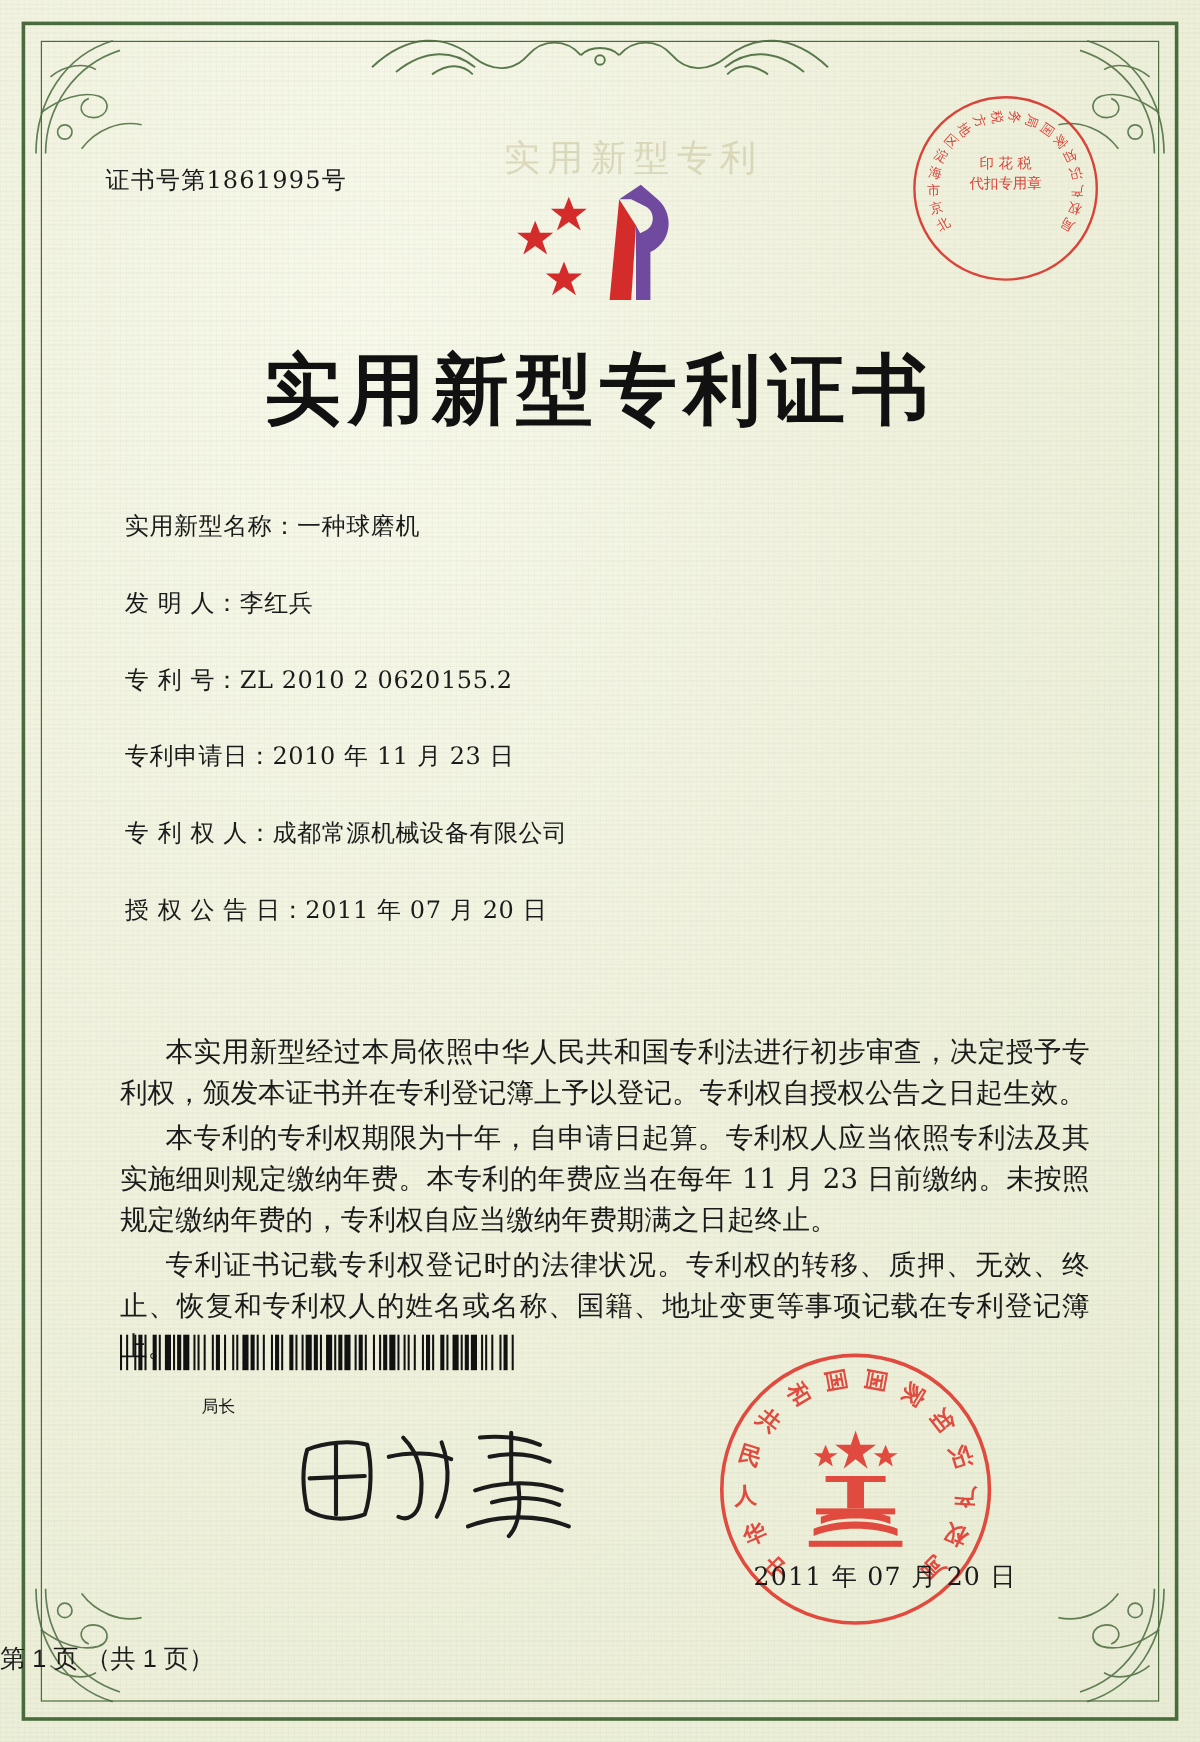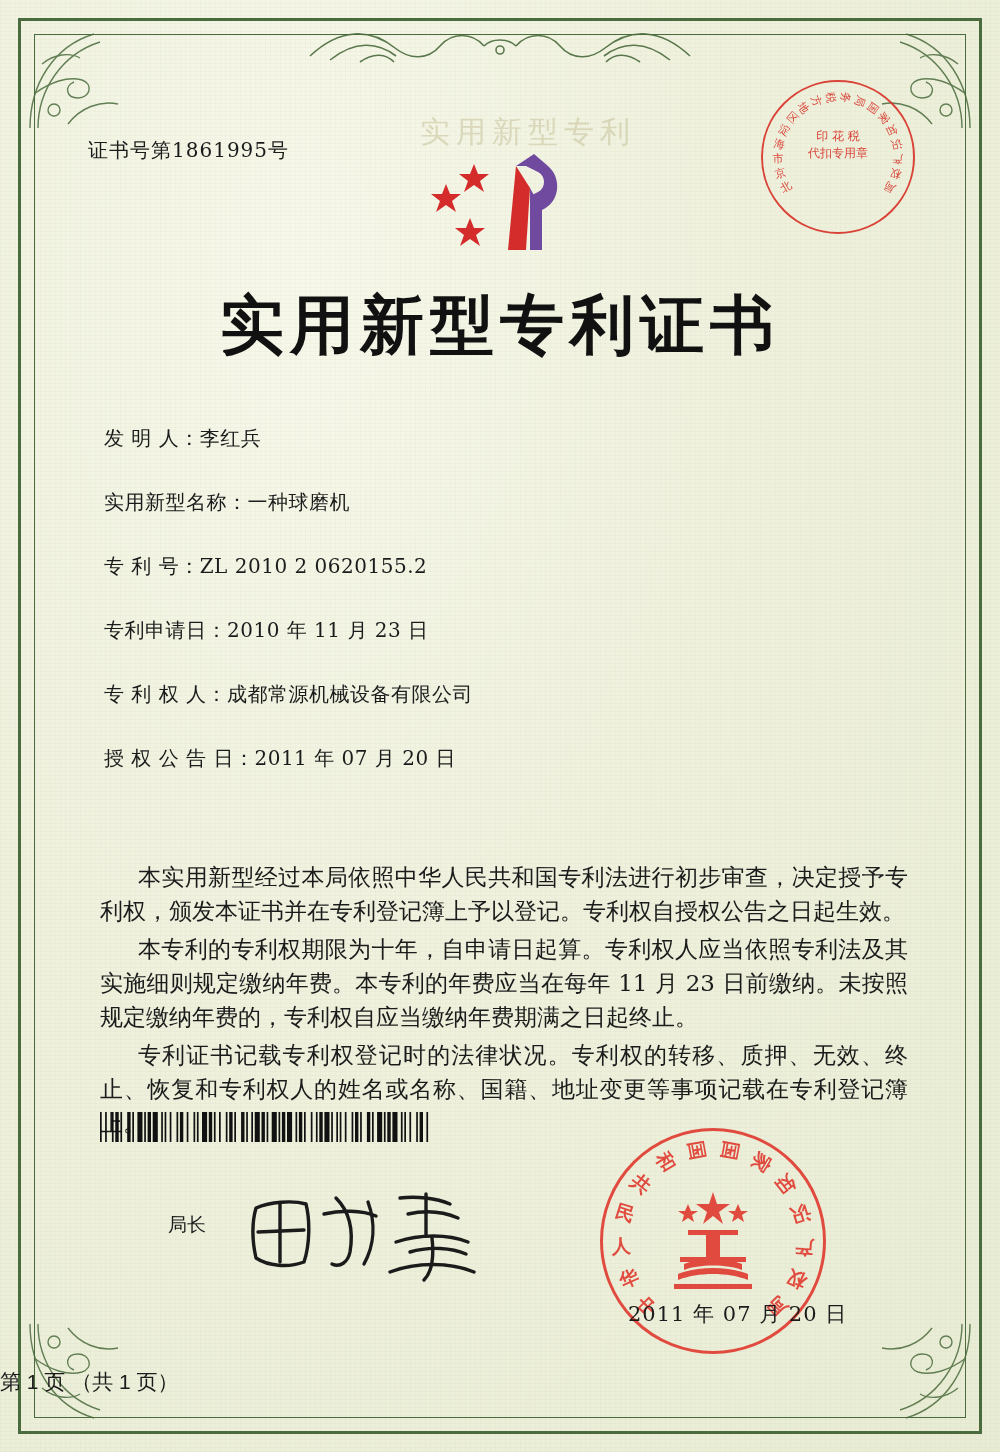--- a/index.html
+++ b/index.html
@@ -192,22 +192,22 @@
   .emblem {
     position: absolute;
     left: 50%; top: 50%;
     transform: translate(-50%,-50%);
     width: 110px; height: 110px;
   }
 
   .signature-label {
     position: absolute;
     left: 168px;
-    top: 1212px;
-    font-size: 19px;
+    top: 1164px;
+    font-size: 14px;
     color: #1b1b1b;
     font-family: Liberation Serif, serif;
   }
   .signature {
     position: absolute;
     left: 240px;
     top: 1180px;
     width: 260px;
     height: 110px;
   }
@@ -344,22 +344,22 @@
       </div>
     <div class="center-lines">
       <div>印 花 税</div>
       <div>代扣专用章</div>
     </div>
   </div>
 
   <div class="title">实用新型专利证书</div>
 
   <div class="fields" id="fields">
+      <div class="field"><span class="label">实用新型名称：</span><span class="value">一种球磨机</span></div>
       <div class="field"><span class="label">发  明  人：</span><span class="value">李红兵</span></div>
-      <div class="field"><span class="label">实用新型名称：</span><span class="value">一种球磨机</span></div>
       <div class="field"><span class="label">专  利  号：</span><span class="value">ZL 2010 2 0620155.2</span></div>
       <div class="field"><span class="label">专利申请日：</span><span class="value">2010 年 11 月 23 日</span></div>
       <div class="field"><span class="label">专 利 权 人：</span><span class="value">成都常源机械设备有限公司</span></div>
       <div class="field"><span class="label">授 权 公 告 日：</span><span class="value">2011 年 07 月 20 日</span></div>
     </div>
 
   <div class="paras" id="paras">
       <p>本实用新型经过本局依照中华人民共和国专利法进行初步审查，决定授予专利权，颁发本证书并在专利登记簿上予以登记。专利权自授权公告之日起生效。</p>
       <p>本专利的专利权期限为十年，自申请日起算。专利权人应当依照专利法及其实施细则规定缴纳年费。本专利的年费应当在每年 11 月 23 日前缴纳。未按照规定缴纳年费的，专利权自应当缴纳年费期满之日起终止。</p>
       <p>专利证书记载专利权登记时的法律状况。专利权的转移、质押、无效、终止、恢复和专利权人的姓名或名称、国籍、地址变更等事项记载在专利登记簿上。</p>

